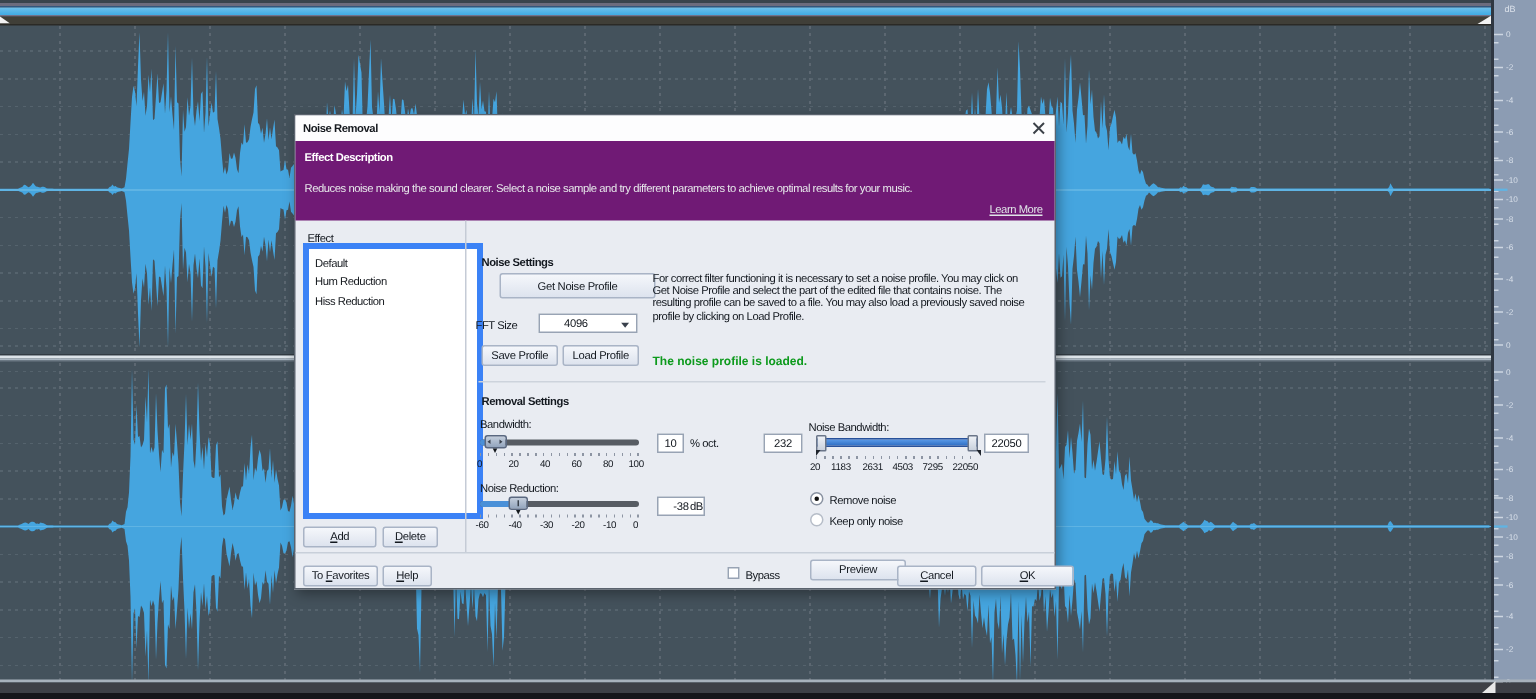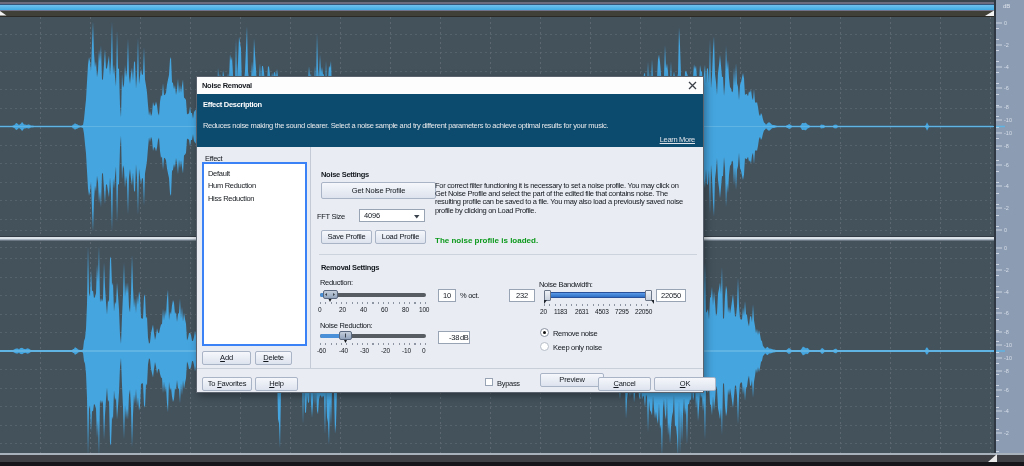--- a/index.html
+++ b/index.html
@@ -191,50 +191,50 @@
 
 <div class="abs" style="left:196px;top:76px;width:508px;height:317px;background:#e9ecf2;border:1px solid #5b636e;box-shadow:2px 3px 8px rgba(0,0,0,0.35)">
 
  <div class="abs" style="left:0;top:0;width:506px;height:17px;background:#fdfdfe;font-weight:bold;">
   <div class="lbl" style="left:5px;top:4px;color:#15191e">Noise Removal</div>
   <svg class="abs" style="left:491px;top:4px" width="10" height="10">
           <path d="M1,1 L8,8 M8,1 L1,8" stroke="#3c4148" stroke-width="1.3"></path>
         </svg>
  </div>
 
- <div class="abs" style="left:0;top:17px;width:506px;height:53px;background:#0c4a6e">
+ <div class="abs" style="left:0;top:17px;width:506px;height:53px;background:#701a75">
   <div class="lbl bold" style="left:6px;top:6px;color:#fff">Effect Description</div>
   <div class="lbl" style="left:6px;top:27px;color:#e7e9eb;font-size:7.5px">Reduces noise making the sound clearer. Select a noise sample and try different parameters to achieve optimal results for your music.</div>
   <div class="lbl" style="right:8px;top:41px;color:#e0e4e8;font-size:7.5px"><u>Learn More</u></div>
  </div>
 
  <div class="lbl" style="left:8px;top:77px">Effect</div>
- <div class="abs" style="left:5px;top:85px;width:105px;height:184px;background:#fff;border:2px solid #3b82f6;font-size:7.5px;letter-spacing:-0.3px;color:#15191e">
+ <div class="abs" style="left:5px;top:85px;width:120px;height:184px;background:#fff;border:4px solid #3b82f6;font-size:7.5px;letter-spacing:-0.3px;color:#15191e">
    <div style="padding:4px 0 0 4px;line-height:12.3px">Default<br>Hum Reduction<br>Hiss Reduction</div>
  </div>
  <div class="btn" style="left:5px;top:274px;width:49px"><u>A</u>dd</div>
  <div class="btn" style="left:58px;top:274px;width:37px"><u>D</u>elete</div>
  <div class="abs" style="left:113px;top:70px;width:1px;height:221px;background:#c5cbd6"></div>
 
  <div class="lbl bold" style="left:124px;top:93px">Noise Settings</div>
- <div class="btn" style="left:124px;top:105px;width:115px;height:17px;line-height:15px">Get Noise Profile</div>
+ <div class="btn" style="left:136px;top:105px;width:104px;height:17px;line-height:15px">Get Noise Profile</div>
  <div class="lbl" style="left:120px;top:135px">FFT Size</div>
- <div class="abs vbox" style="left:162px;top:132px;width:66px;text-align:left;padding-left:4px">4096
+ <div class="abs vbox" style="left:162px;top:132px;width:66px;text-align:left;padding-left:16px">4096
    <svg class="abs" style="right:4px;top:5px" width="6" height="4">
           <polygon points="0,0 5.5,0 2.75,3.5" fill="#39414c"></polygon>
         </svg>
  </div>
  <div class="btn" style="left:124px;top:153px;width:51px">Save Profile</div>
  <div class="btn" style="left:178px;top:153px;width:51px">Load Profile</div>
  <div class="lbl" style="left:238px;top:105px;font-size:7.5px;line-height:8.2px">For correct filter functioning it is necessary to set a noise profile. You may click on<br>Get Noise Profile and select the part of the edited file that contains noise. The<br>resulting profile can be saved to a file. You may also load a previously saved noise<br>profile by clicking on Load Profile.</div>
  <div class="lbl bold" style="left:238px;top:159px;color:#0d9a1d;font-size:8px;letter-spacing:0">The noise profile is loaded.</div>
  <div class="abs" style="left:122px;top:177px;width:378px;height:1px;background:#cdd3dc"></div>
  <div class="lbl bold" style="left:124px;top:186px">Removal Settings</div>
 
- <div class="lbl" style="left:123px;top:201px">Reduction:</div>
+ <div class="lbl" style="left:123px;top:201px">Bandwidth:</div>
  <div class="abs" style="left:123px;top:216px;width:106px;height:4px;background:#575c63;border-radius:2px"></div>
  <div class="abs" style="left:123px;top:216px;width:8px;height:4px;background:#4a90d8;border-radius:2px"></div>
  <div class="abs" style="left:126px;top:213px;width:15px;height:9px;background:linear-gradient(#c3cddb,#93a5bd);border:1px solid #5a6880;border-radius:2px"></div>
  <svg class="abs" style="left:126px;top:213px" width="15" height="14">
         <path d="M4,3 L2,4.5 L4,6 Z M10,3 L12,4.5 L10,6 Z" fill="#39414c"></path>
         <polygon points="5.5,9 8.5,9 7,12" fill="#14181d"></polygon>
       </svg>
  <div class="abs" style="left:123px;top:225px;width:106px;height:1.5px;background-image:repeating-linear-gradient(90deg,#8d95a3 0,#8d95a3 1px,transparent 1px,transparent 5.25px)"></div>
  <div class="lbl" style="left:121px;top:229px;width:116px;font-size:6.5px;letter-spacing:-0.2px">
         <span class="abs" style="left:0">0</span>
@@ -288,19 +288,19 @@
  <div class="vbox" style="left:459px;top:212px;width:30px">22050</div>
 
  <div class="abs" style="left:343px;top:251px;width:9px;height:9px;border-radius:50%;background:#fff;border:1px solid #8a93a2"></div>
  <div class="abs" style="left:346px;top:254px;width:3px;height:3px;border-radius:50%;background:#111"></div>
  <div class="lbl" style="left:356px;top:252px">Remove noise</div>
  <div class="abs" style="left:343px;top:265px;width:9px;height:9px;border-radius:50%;background:#fff;border:1px solid #b6bdc8"></div>
  <div class="lbl" style="left:356px;top:266px">Keep only noise</div>
 
  <div class="abs" style="left:0;top:291px;width:506px;height:1px;background:#c8cfd9"></div>
  <div class="btn" style="left:5px;top:300px;width:50px">To <u>F</u>avorites</div>
- <div class="btn" style="left:58px;top:300px;width:43px"><u>H</u>elp</div>
+ <div class="btn" style="left:58px;top:300px;width:33px"><u>H</u>elp</div>
  <div class="abs" style="left:288px;top:301px;width:8px;height:8px;background:#fff;border:1px solid #98a3b4"></div>
  <div class="lbl" style="left:300px;top:302px">Bypass</div>
  <div class="btn" style="left:343px;top:296px;width:64px">Preview</div>
  <div class="btn" style="left:401px;top:300px;width:53px"><u>C</u>ancel</div>
  <div class="btn" style="left:457px;top:300px;width:62px"><u>O</u>K</div>
 </div>
 </div>
 </body></html>

